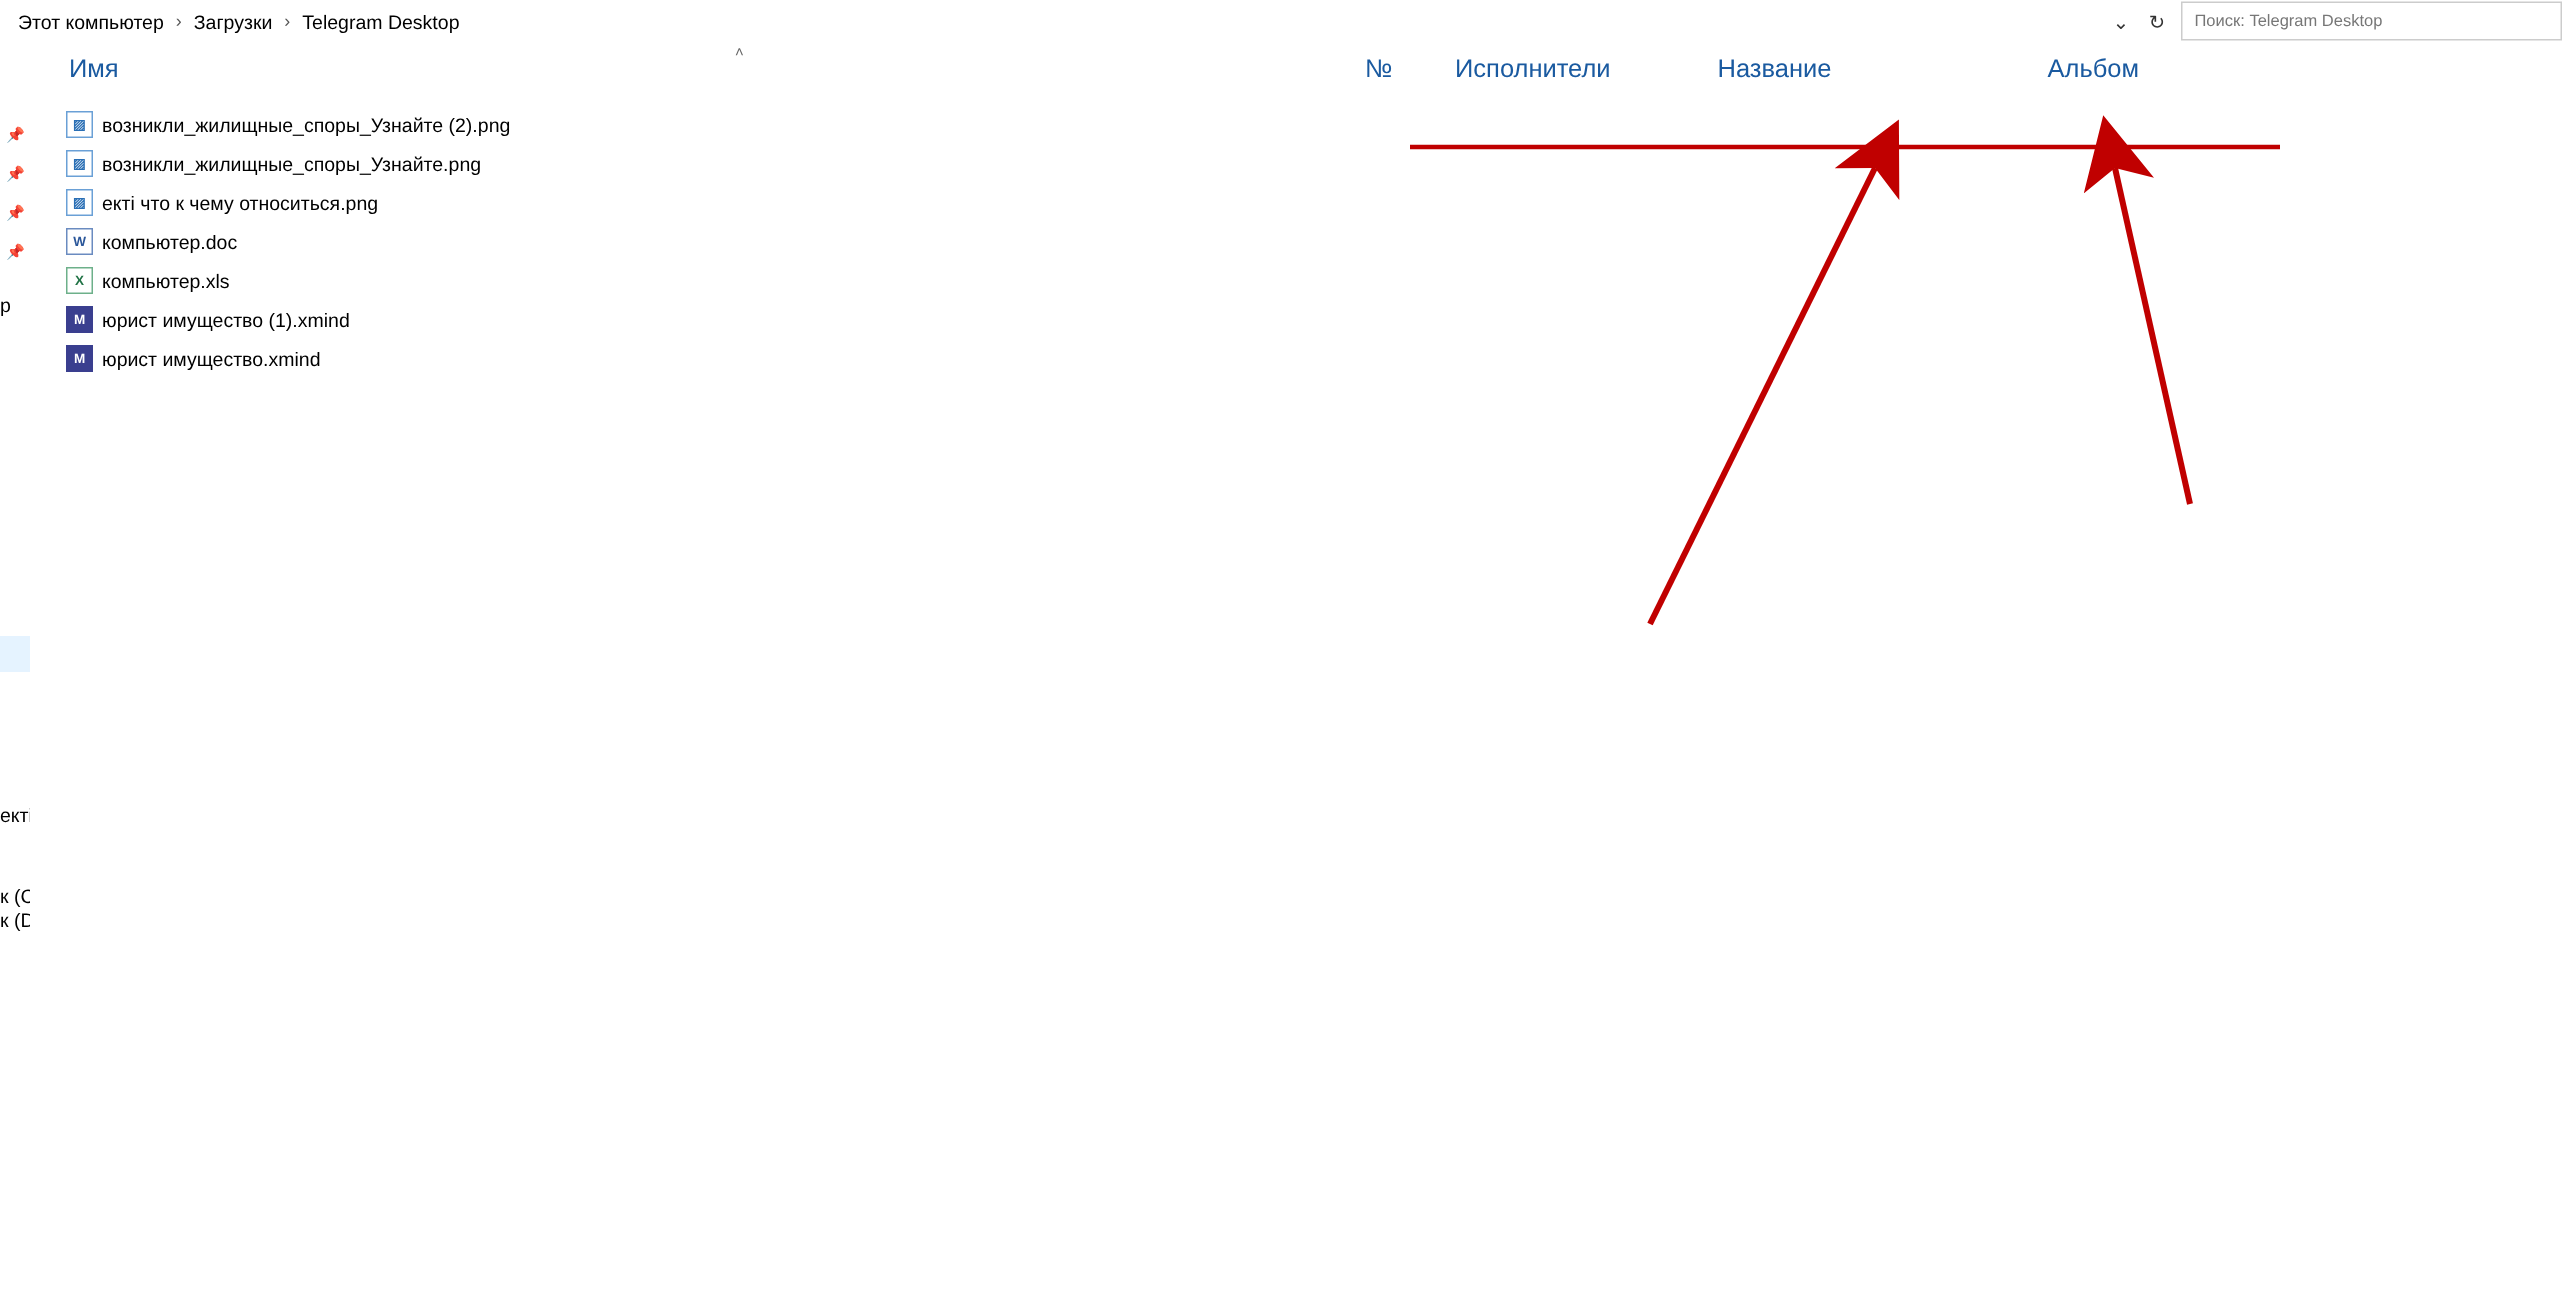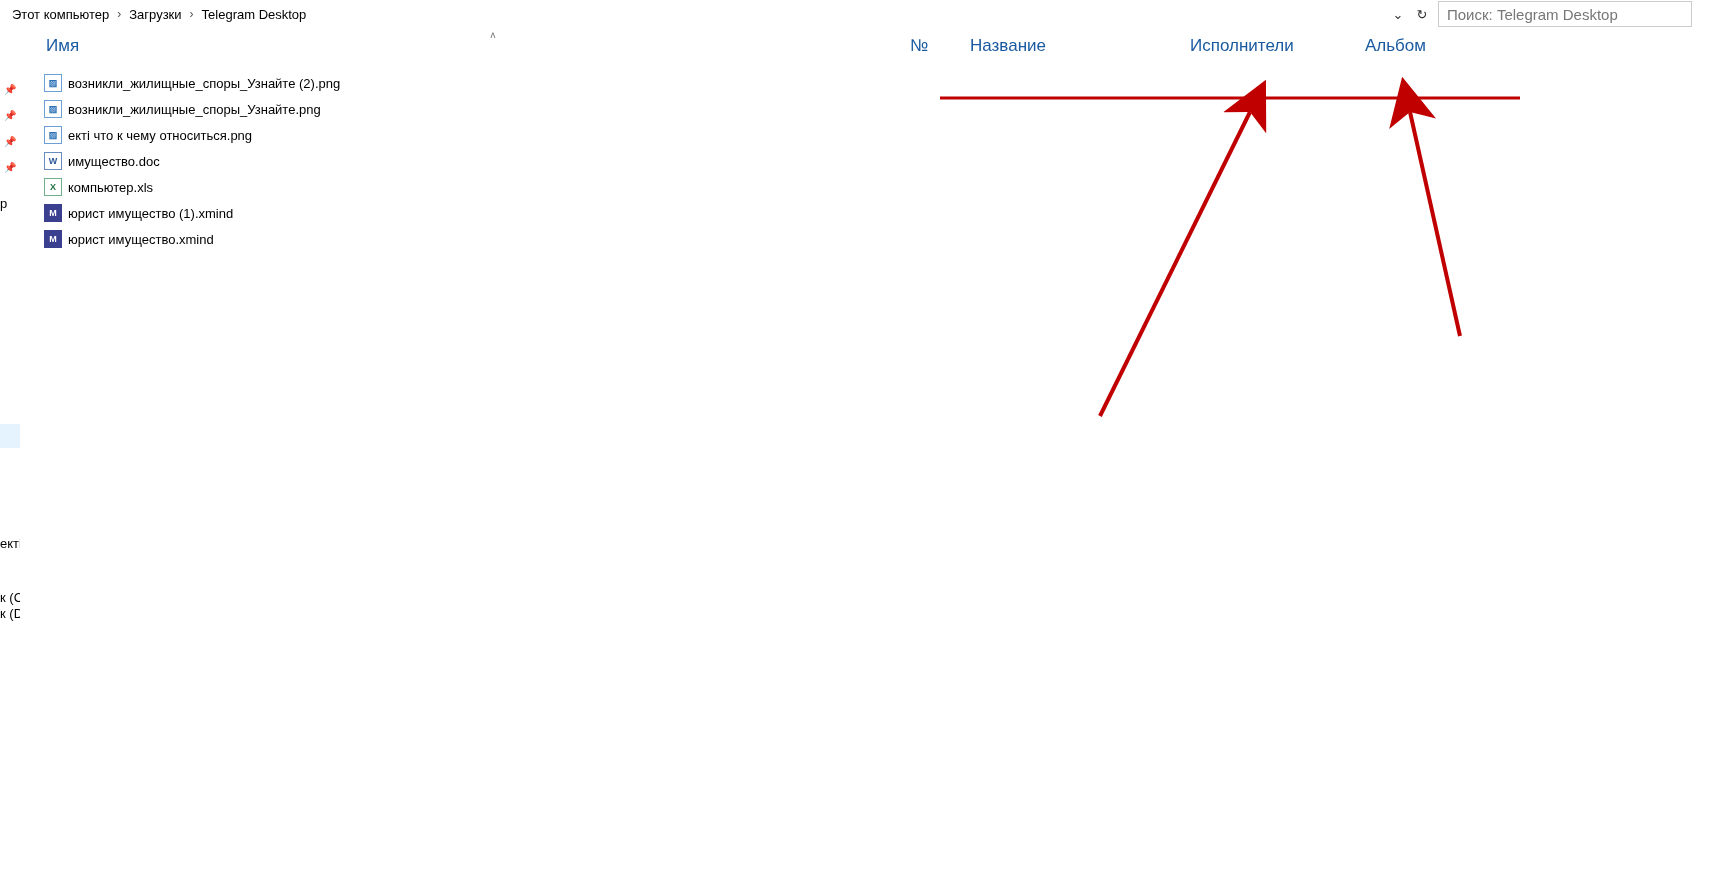--- a/index.html
+++ b/index.html
@@ -12,21 +12,21 @@
     background: #ffffff;
     color: #000;
     overflow: hidden;
     position: relative;
   }
   
   .addr-bar {
     position: absolute;
     top: 0;
     left: 0;
-    right: 16px;
+    right: 0;
     height: 28px;
     display: flex;
     align-items: flex-end;
     background: #fff;
   }
   .breadcrumb {
     display: flex;
     align-items: center;
     padding-left: 8px;
     flex: 1 1 auto;
@@ -64,21 +64,21 @@
     display: flex;
     align-items: center;
     padding: 0 6px;
     color: #777;
     background: #fff;
   }
   .search-box input {
     border: none;
     outline: none;
     width: 100%;
-    font-size: 15px;
+    font-size: 11px;
     color: #555;
     background: transparent;
   }
   .search-box input::placeholder { color: #777; }
 
   
   .nav-strip {
     position: absolute;
     left: 0;
     top: 28px;
@@ -228,41 +228,41 @@
   <span class="frag" style="top:562px">к (С</span>
   <span class="frag" style="top:578px">к (D</span>
 </div>
 
 <div class="file-area">
 
   <div class="col-headers">
     <span class="sort-ind">˄</span>
     <div class="col col-name">Имя</div>
     <div class="col col-no">№</div>
+    <div class="col col-art">Исполнители</div>
     <div class="col col-title">Название</div>
-    <div class="col col-art">Исполнители</div>
     <div class="col col-album">Альбом</div>
   </div>
 
   <div class="files">
     <div class="file-row">
       <div class="file-icon ic-png">▨</div>
       <span class="file-name">возникли_жилищные_споры_Узнайте (2).png</span>
     </div>
     <div class="file-row">
       <div class="file-icon ic-png">▨</div>
       <span class="file-name">возникли_жилищные_споры_Узнайте.png</span>
     </div>
     <div class="file-row">
       <div class="file-icon ic-png">▨</div>
       <span class="file-name">екті что к чему относиться.png</span>
     </div>
     <div class="file-row">
       <div class="file-icon ic-doc">W</div>
-      <span class="file-name">имущество.doc</span>
+      <span class="file-name">компьютер.doc</span>
     </div>
     <div class="file-row">
       <div class="file-icon ic-xls">X</div>
       <span class="file-name">компьютер.xls</span>
     </div>
     <div class="file-row">
       <div class="file-icon ic-xmind">M</div>
       <span class="file-name">юрист имущество (1).xmind</span>
     </div>
     <div class="file-row">

